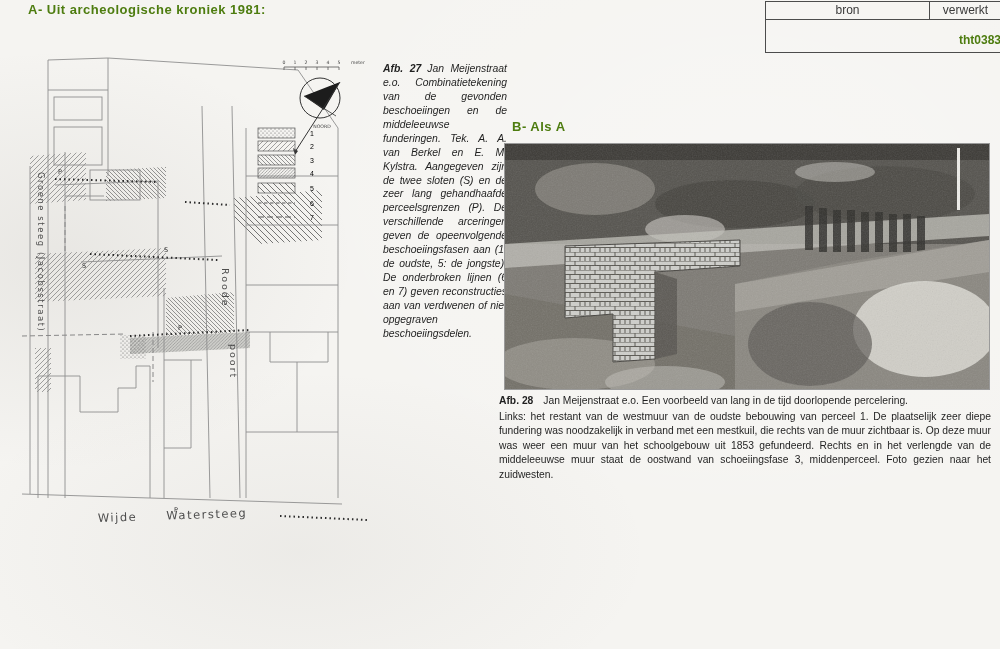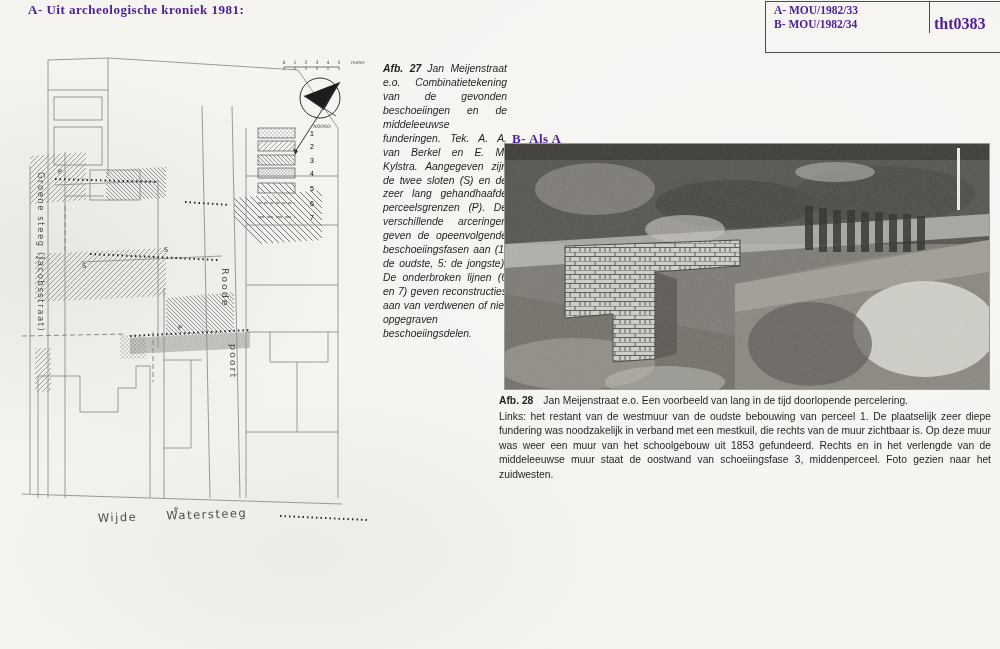--- a/index.html
+++ b/index.html
@@ -4,35 +4,35 @@
 <style>
   html,body{margin:0;padding:0;}
   body{width:1000px;height:649px;overflow:hidden;background:#e9e8e4;}
   .page{position:relative;width:1000px;height:649px;background:#f5f4f1;
         font-family:"Liberation Sans",sans-serif;color:#222;}
   .scan-texture{position:absolute;inset:0;pointer-events:none;
     background:
       radial-gradient(ellipse 420px 300px at 6% 40%, rgba(120,115,105,0.10), rgba(0,0,0,0) 70%),
       radial-gradient(ellipse 500px 260px at 30% 85%, rgba(120,115,105,0.07), rgba(0,0,0,0) 70%),
       radial-gradient(ellipse 700px 500px at 75% 30%, rgba(255,255,255,0.25), rgba(0,0,0,0) 70%);}
-  .typed{font-family:Liberation Serif, serif;color:#4c1d95;}
+  .typed{font-family:Liberation Sans, sans-serif;color:#4d7c0f;text-align:right;}
   .header-line{position:absolute;left:28px;top:2px;font-size:13px;font-weight:bold;letter-spacing:0.5px;}
-  .als-a{position:absolute;left:512px;top:119px;font-size:13px;font-weight:bold;letter-spacing:0.5px;margin-top:12px;}
+  .als-a{position:absolute;left:512px;top:119px;font-size:13px;font-weight:bold;letter-spacing:0.5px;}
 
   
   .src-table{position:absolute;left:765px;top:1px;width:235px;height:50px;
      border-top:1.5px solid #4c4c4c;border-bottom:1.5px solid #4c4c4c;border-left:1.5px solid #4c4c4c;}
   .src-row{display:flex;}
   .src-head{border-bottom:1.2px solid #4c4c4c;height:17px;}
   .cell-bron{width:164px;border-right:1.2px solid #4c4c4c;box-sizing:border-box;}
   .cell-verw{flex:1;}
   .src-head .cell-bron,.src-head .cell-verw{font-size:12px;color:#3a3a3a;text-align:center;padding-top:1px;}
   .src-body{height:31px;}
   .src-body .cell-bron{font-size:11.5px;line-height:14px;padding:1px 0 0 8px;font-weight:bold;}
-  .src-body .cell-verw{font-size:16px;font-weight:bold;padding:13px 0 0 4px;}
+  .src-body .cell-verw{font-size:12px;font-weight:bold;padding:13px 0 0 4px;}
 
   
   .map-wrap{position:absolute;left:6px;top:48px;width:368px;height:490px;}
   .map-wrap svg{display:block;}
   text.map-small{font-family:"DejaVu Sans",sans-serif;fill:#444;}
   text.street{font-family:"DejaVu Sans",sans-serif;fill:#4d4d4d;}
 
   
   .cap27{position:absolute;left:383px;top:62px;width:124px;
      font-style:italic;font-size:10.4px;line-height:1.34;color:#1f1f1f;text-align:justify;}
@@ -50,25 +50,25 @@
 </style>
 </head>
 <body>
 
 <div class="page">
   <div class="scan-texture"></div>
 
   <div class="typed header-line">A- Uit archeologische kroniek 1981:</div>
 
   <div class="src-table">
+    <div class="src-row src-head">
+      <div class="cell-bron">bron</div>
+      <div class="cell-verw">verwerkt</div>
+    </div>
     <div class="src-row src-body">
-      <div class="cell-bron typed">
-        <div>A- MOU/1982/33</div>
-        <div>B- MOU/1982/34</div>
-      </div>
       <div class="cell-verw typed">tht0383</div>
     </div>
   </div>
 
   <div class="map-wrap">
     <svg width="368" height="490" viewBox="0 0 368 490">
       <defs>
         <pattern id="h1" width="4" height="4" patternUnits="userSpaceOnUse">
           <circle cx="1" cy="1" r="0.55" fill="#555"></circle>
             <circle cx="3" cy="3" r="0.55" fill="#777"></circle>

